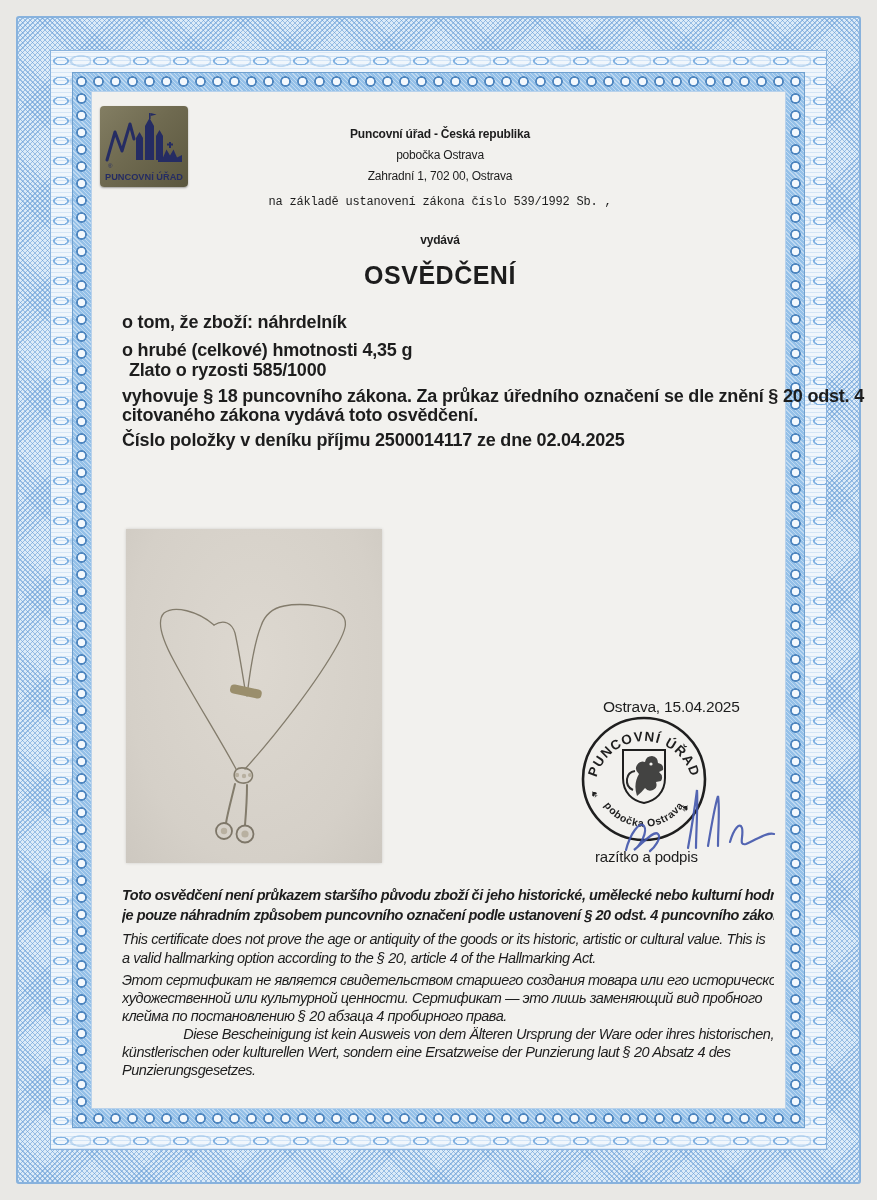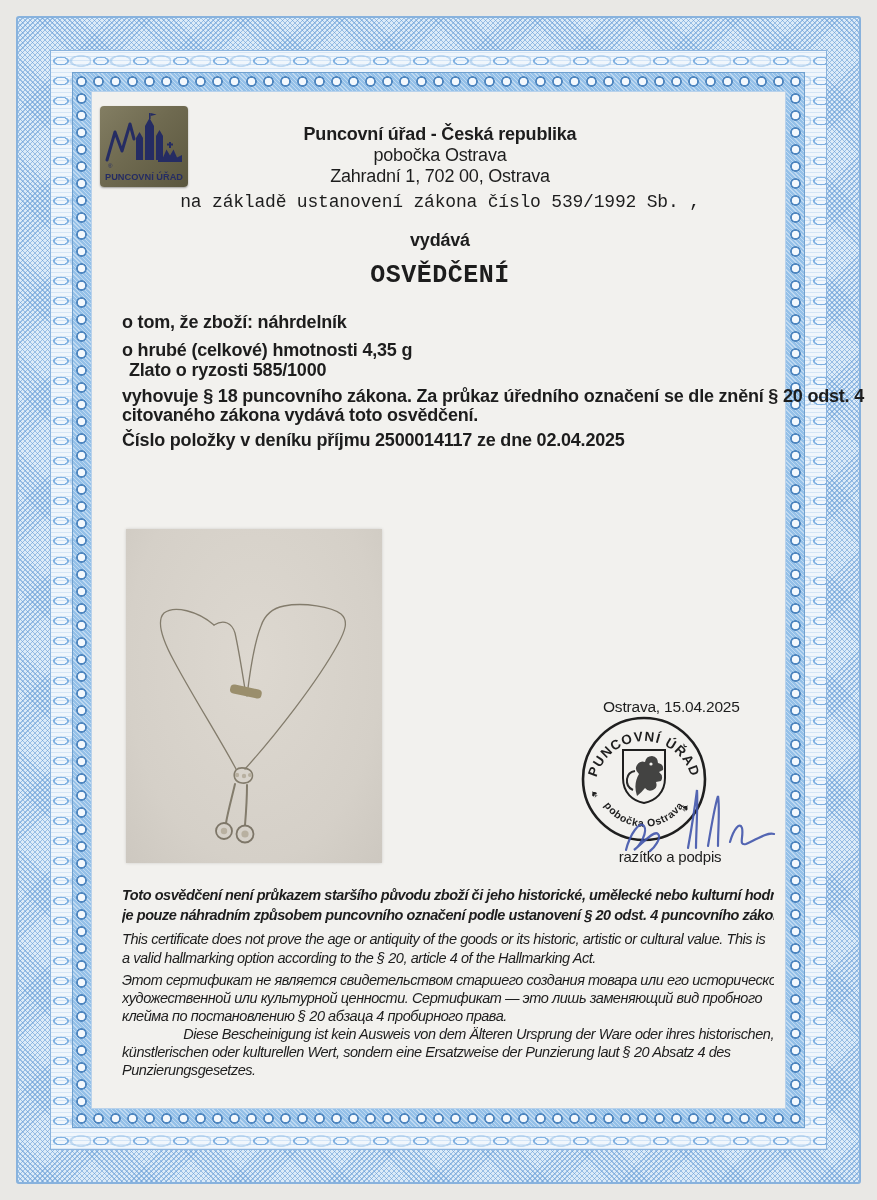--- a/index.html
+++ b/index.html
@@ -38,43 +38,43 @@
     border:1px solid #6fa0cf;
   }
   .content-bg{
     inset:91px;
     background:#f2f1ee;
     border:1px solid #b9d2eb;
   }
   
   .abs{position:absolute;}
   .ctr{left:96px;width:688px;text-align:center;}
-  .t15{font-size:18px;line-height:21px;letter-spacing:-0.2px;}
+  .t15{font-size:12px;line-height:21px;letter-spacing:-0.2px;}
   .b{font-weight:bold;}
-  .title{font-size:25px;font-weight:bold;letter-spacing:0.5px;font-family:Liberation Mono, monospace;}
+  .title{font-size:25px;font-weight:bold;letter-spacing:0.5px;}
   .left-line{left:122px;font-size:18px;letter-spacing:-0.2px;white-space:nowrap;font-weight:bold;}
   .disc{left:122px;width:652px;overflow:hidden;white-space:nowrap;
         font-size:14.5px;font-style:italic;letter-spacing:-0.45px;}
   .disc.bold{font-weight:bold;}
   
   .logo{
     left:100px;top:106px;width:88px;height:81px;border-radius:4px;
     background:linear-gradient(135deg,#837e63 0%,#6f6a50 45%,#5b573f 100%);
     box-shadow:0 1px 2px rgba(0,0,0,.35);
   }
   
   .photo{
     left:126px;top:529px;width:256px;height:334px;
     background:radial-gradient(ellipse at 50% 40%, #ddd8d0 0%, #d5d0c8 70%, #cdc8c0 100%);
     box-shadow:0 0 3px rgba(0,0,0,.15);
   }
   
   .stamp{left:571px;top:708px;width:146px;height:146px;}
   .sig{left:600px;top:778px;width:190px;height:85px;}
-  .caption{left:595px;top:848px;width:150px;text-align:center;font-size:15px;letter-spacing:-0.2px;}
+  .caption{left:595px;top:848px;width:150px;font-size:15px;letter-spacing:-0.2px;}
   .date{left:603px;top:698px;font-size:15.5px;letter-spacing:-0.2px;}
 </style>
 </head>
 <body>
 
 <div class="page">
 
   <div class="frame frame1"></div>
   <div class="frame frame2"></div>
   <div class="frame frame3"></div>

